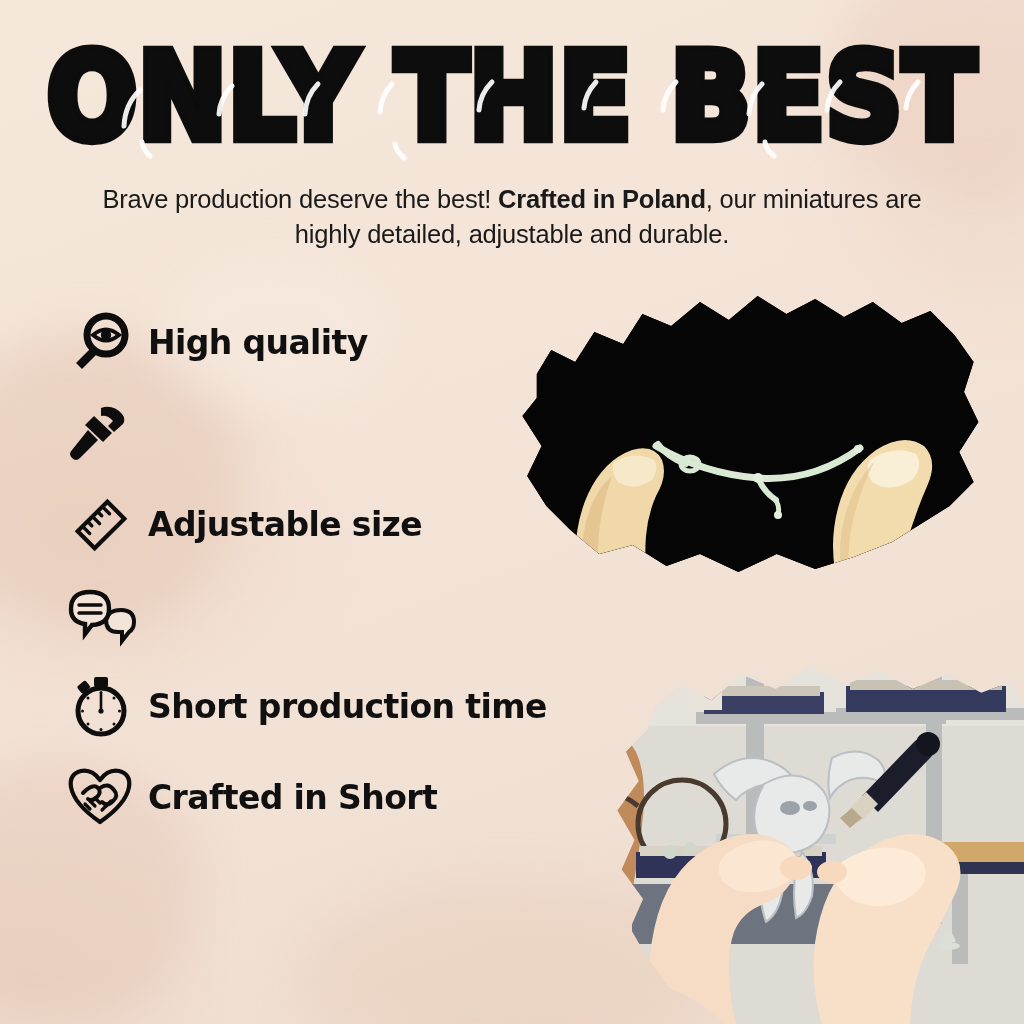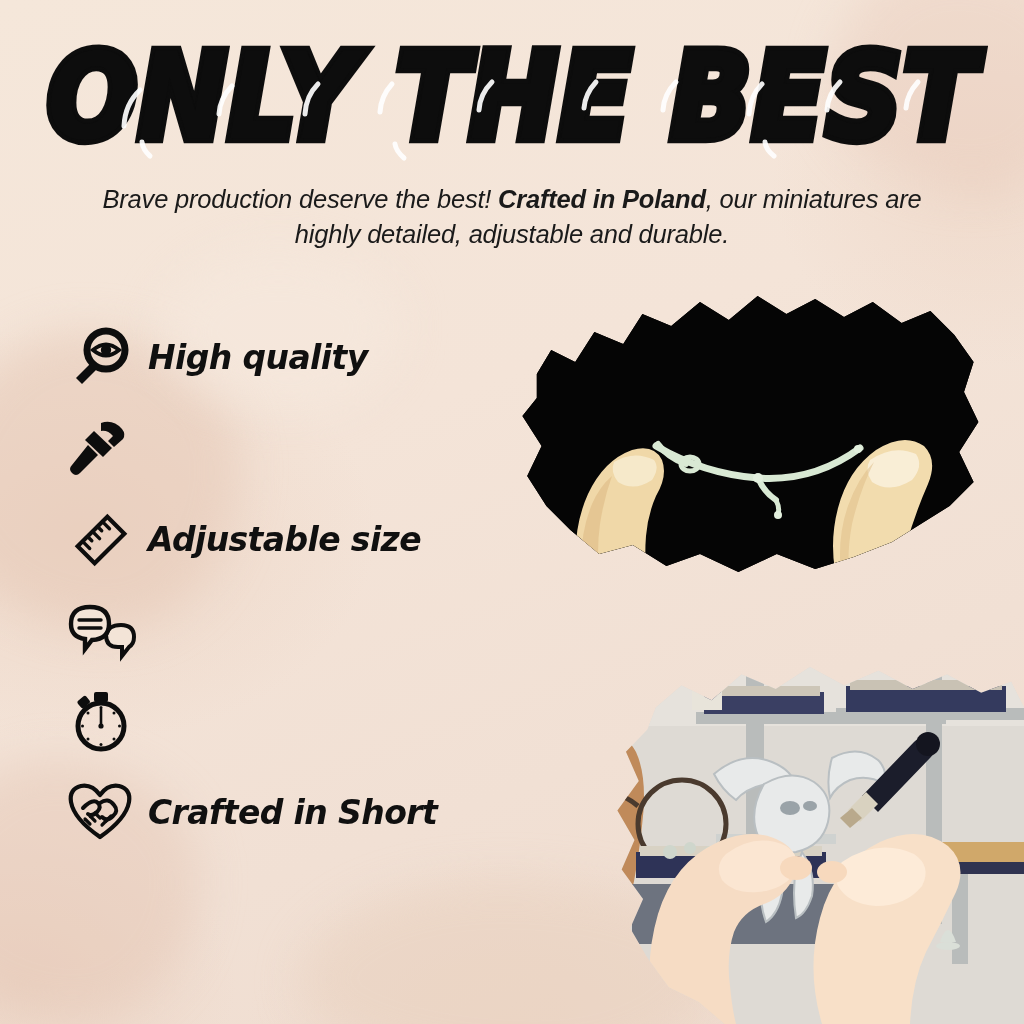--- a/index.html
+++ b/index.html
@@ -18,21 +18,20 @@
     position: relative;
     width: 1024px;
     height: 1024px;
     overflow: hidden;
     background:
       radial-gradient(ellipse 420px 300px at 8% 52%, rgba(233,206,188,0.55) 0%, rgba(233,206,188,0) 70%),
       radial-gradient(ellipse 300px 260px at 96% 18%, rgba(235,209,192,0.5) 0%, rgba(235,209,192,0) 70%),
       radial-gradient(ellipse 380px 240px at 50% 100%, rgba(236,212,196,0.45) 0%, rgba(236,212,196,0) 70%),
       radial-gradient(ellipse 300px 220px at 2% 96%, rgba(232,204,186,0.5) 0%, rgba(232,204,186,0) 72%),
       linear-gradient(160deg, #f5e7da 0%, #f4e4d8 40%, #f1e0d4 70%, #efdccf 100%);
-    font-style: italic;
   }
 
   
   .blotch {
     position: absolute;
     border-radius: 48% 52% 43% 57% / 55% 45% 55% 45%;
     filter: blur(22px);
     pointer-events: none;
   }
 
@@ -81,21 +80,21 @@
     line-height: 1.38;
     color: #1a1a1a;
     letter-spacing: -0.2px;
   }
   .subtitle b { font-weight: 700; }
 
   
   .features {
     position: absolute;
     left: 62px;
-    top: 312px;
+    top: 297px;
     width: 700px;
     text-align: right;
   }
   .feature {
     position: relative;
     display: flex;
     align-items: center;
     height: 91px;
   }
   .feature-icon {
@@ -279,20 +278,21 @@
             <circle cx="46" cy="49" r="1.5"></circle>
             <circle cx="33" cy="54.5" r="1.5"></circle>
             <circle cx="20" cy="49" r="1.5"></circle>
             <circle cx="14.5" cy="36" r="1.5"></circle>
             <circle cx="20" cy="23" r="1.5"></circle>
           </g>
           <line x1="33" y1="36" x2="33" y2="19" stroke="#0d0d0d" stroke-width="2.6" stroke-linecap="round"></line>
           <circle cx="33" cy="36" r="2.6" fill="#0d0d0d"></circle>
         </svg>
       </span>
+      <span class="feature-label">Short production time</span>
     </div>
 
     <div class="feature">
       <span class="feature-icon">
         <svg width="70" height="64" viewBox="0 0 70 64">
           <path d="M34 56 Q8 38 5 21 Q3 8 15 5 Q26 3 34 14 Q42 3 53 5 Q65 8 63 21 Q60 38 34 56 Z" fill="none" stroke="#0d0d0d" stroke-width="4.2" stroke-linejoin="round"></path>
           <path d="M17 27 Q27 17 32 22 Q36 26 31 31 Q26 36 22 33" fill="none" stroke="#0d0d0d" stroke-width="4" stroke-linecap="round"></path>
           <path d="M34 22 Q42 16 48 24 Q53 30 47 35 Q41 41 36 36" fill="none" stroke="#0d0d0d" stroke-width="4" stroke-linecap="round"></path>
           <g fill="none" stroke="#0d0d0d" stroke-width="3.2" stroke-linecap="round">
             <line x1="19" y1="38" x2="24" y2="43"></line>

